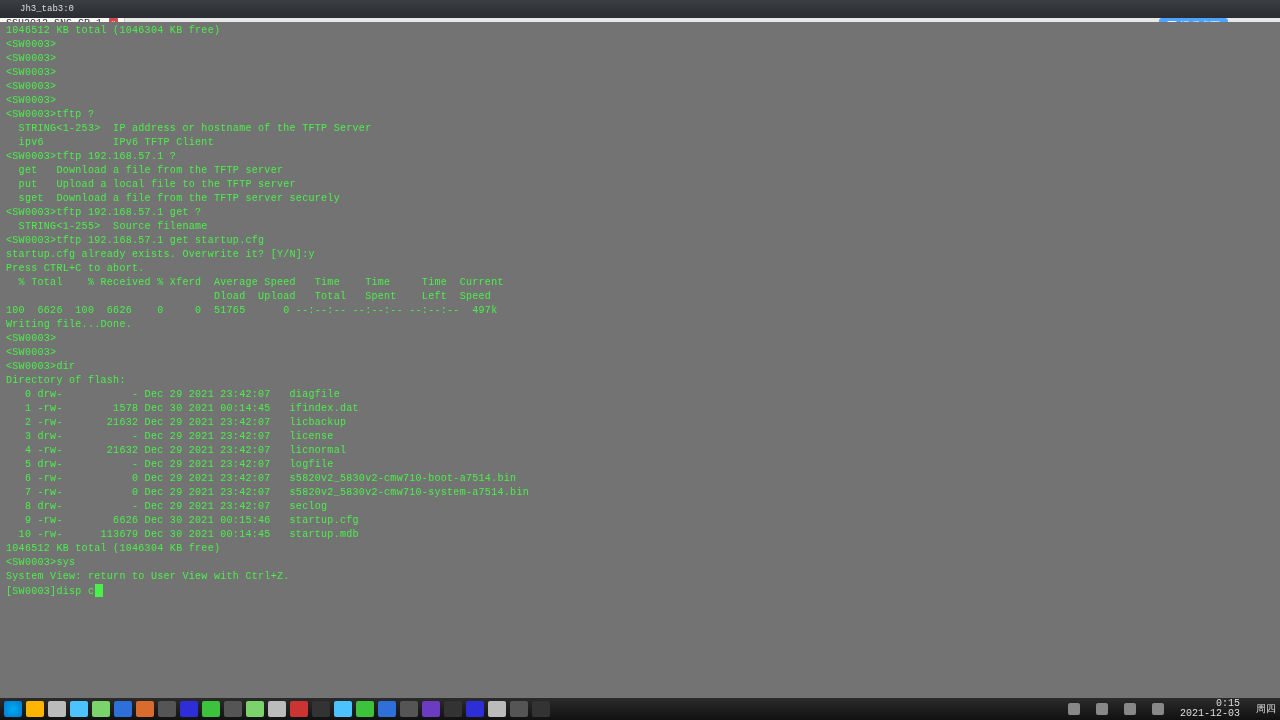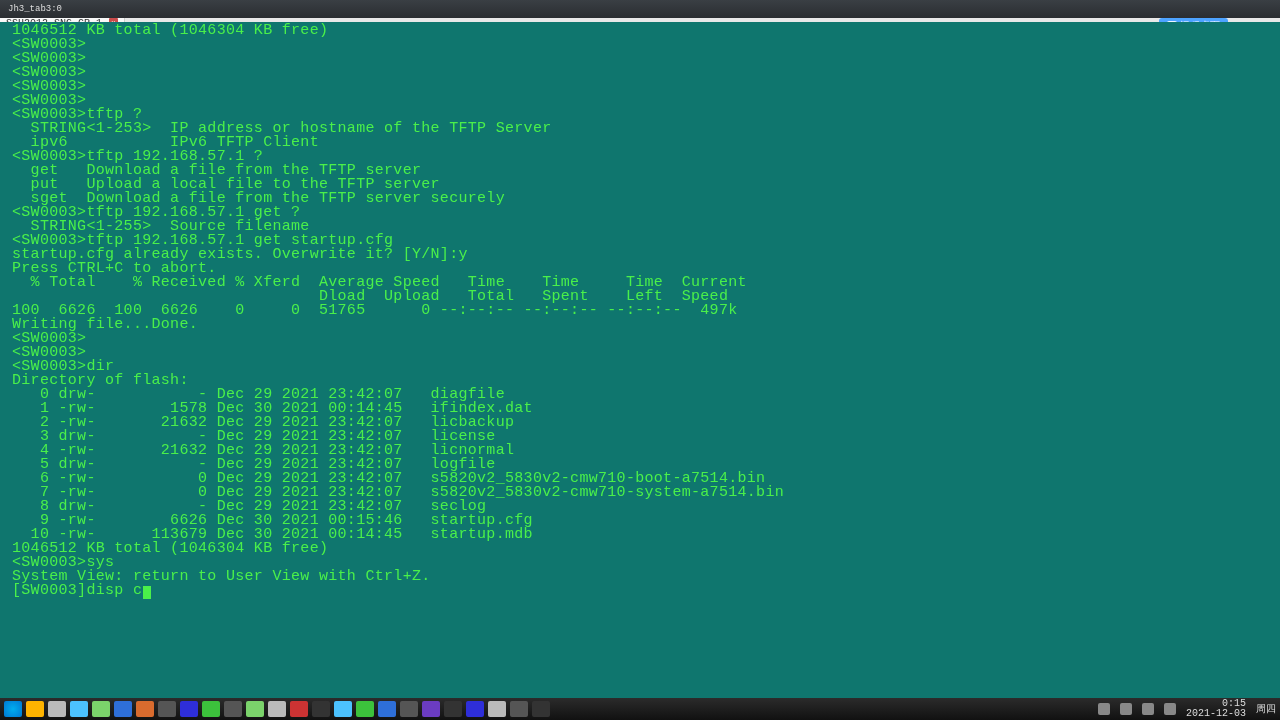--- a/index.html
+++ b/index.html
@@ -11,21 +11,21 @@
     font-size: 13px;
     overflow: hidden;
     position: relative;
   }
   .titlebar {
     height: 18px;
     background: linear-gradient(#3a3f44,#2a2d31);
     color: #ddd;
     font-size: 9px;
     line-height: 8px;
-    padding-left: 8px;
+    padding-left: 20px;
     display: flex;
     align-items: center;
   }
   .tabbar {
     height: 14px;
     background: #e8e8e8;
     display: flex;
     align-items: center;
     font-size: 10px;
     color: #333;
@@ -54,27 +54,27 @@
     align-items: center;
     gap: 3px;
   }
   .remote-badge .ic { width:10px; height:10px; background:#fff; border-radius:2px; opacity:.9;}
   .terminal {
     position: absolute;
     left: 0;
     top: 22px;
     right: 0;
     bottom: 22px;
-    background: #0f766e;
+    background: #737373;
     color: #4af04a;
-    padding: 2px 12px;
+    padding: 2px 6px;
     line-height: 14px;
     white-space: pre;
     font-family: "Consolas","Courier New",monospace;
-    font-size: 15px;
+    font-size: 10px;
     letter-spacing: 0.3px;
   }
   .term-line { display:block; }
   .cursor {
     display:inline-block;
     width:8px; height:13px;
     background:#4af04a;
     vertical-align: text-bottom;
     margin-left:1px;
   }
@@ -102,21 +102,21 @@
   .tb-icon.g6 { background:#d96b2e;}
   .tb-icon.g7 { background:#555;}
   .tb-icon.g8 { background:#2e2ed9;}
   .tb-icon.g9 { background:#3cc23c;}
   .tb-icon.g10{ background:#c33;}
   .tb-icon.g11{ background:#6b3cc2;}
   .tb-icon.g12{ background:#333;}
   .tb-spacer { flex:1; }
   .tb-tray {
     color:#ddd; font-size:10px;
-    display:flex; align-items:center; gap:10px;
+    display:flex; align-items:center; gap:16px;
   }
   .tray-ic { width:12px; height:12px; background:#888; border-radius:2px;}
 </style>
 </head>
 <body>
 
 <div class="titlebar">
   <span>Jh3_tab3:0</span>
 </div>
 

